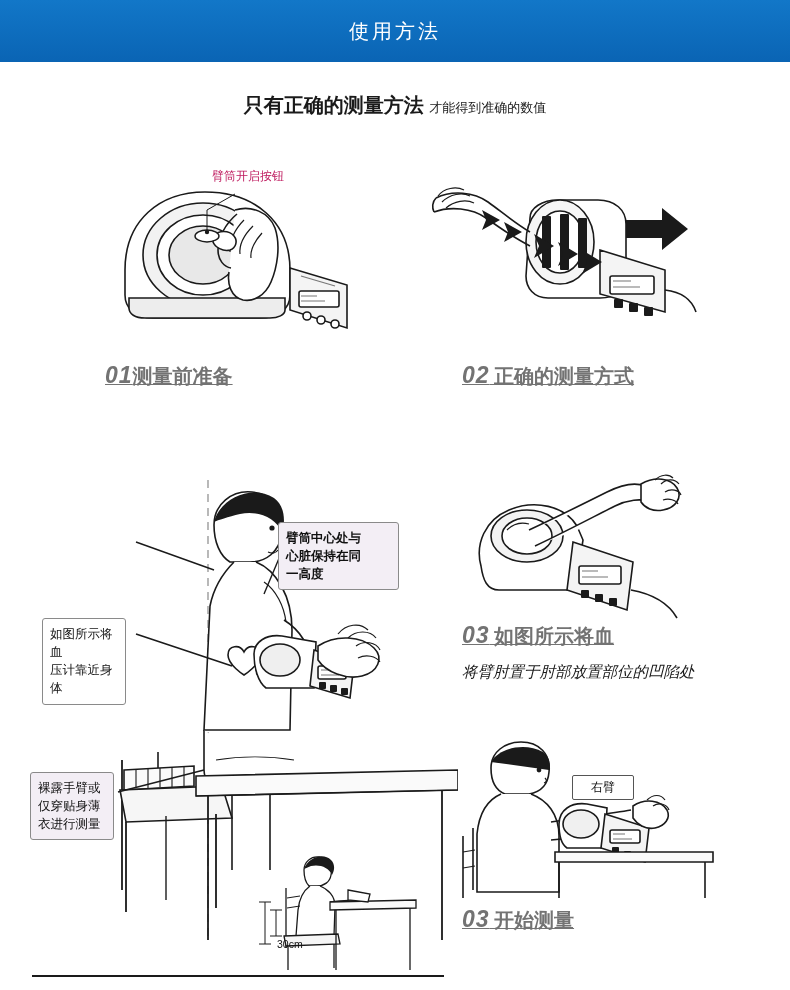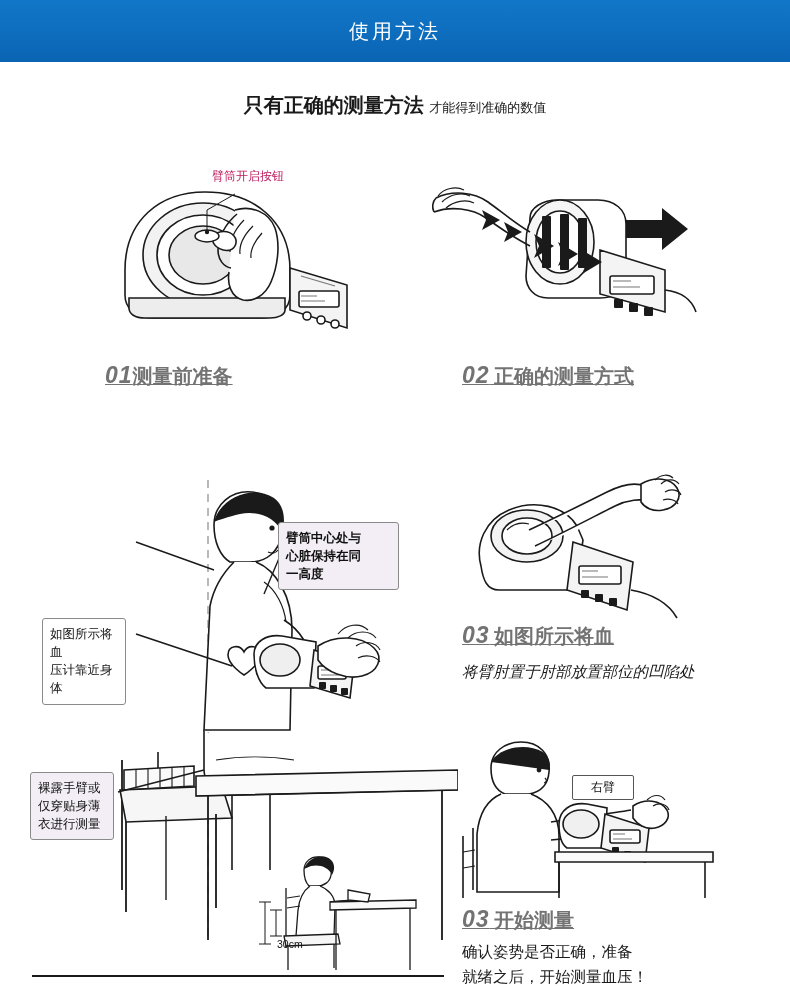--- a/index.html
+++ b/index.html
@@ -301,22 +301,20 @@
       <path d="M8 96 L8 158 M18 88 L18 150" stroke="#1a1a1a" stroke-width="1.6"></path>
       <path d="M8 112 L20 110 M8 128 L20 126" stroke="#1a1a1a" stroke-width="1.2"></path>
     </svg>
   </div>
   <div class="tag-small" style="left:572px; top:775px;">右臂</div>
 
   <div class="step-head" style="left:462px; top:906px;">
     <span class="step-num">03</span>
     <span class="step-title">开始测量</span>
   </div>
-  <div class="step-body" style="left:462px; top:940px; width:320px; white-space:pre-line;">确认姿势是否正确，准备
-就绪之后，开始测量血压！</div>
 
   <div class="illus" style="left:18px; top:470px; width:440px; height:520px;">
     <svg width="440" height="520" viewBox="0 0 440 520" fill="none" stroke="#1a1a1a" stroke-width="1.6">
 
       <path d="M190 10 L190 470" stroke="#8a8a8a" stroke-width="1.2" stroke-dasharray="8 6"></path>
 
       <path d="M196 55 C196 34, 214 20, 234 22 C256 24, 268 42, 264 64 C261 82, 248 92, 232 92 L212 92 C202 86, 196 72, 196 55 Z" fill="#ffffff"></path>
       <path d="M196 52 C202 28, 234 14, 256 28 C266 35, 268 50, 264 62 C258 48, 240 40, 222 44 C210 47, 200 50, 196 52 Z" fill="#1a1a1a" stroke="none"></path>
       <circle cx="254" cy="58" r="2.6" fill="#1a1a1a" stroke="none"></circle>
       <path d="M262 68 C265 71, 264 74, 260 75" stroke="#1a1a1a" stroke-width="1.2" fill="none"></path>

